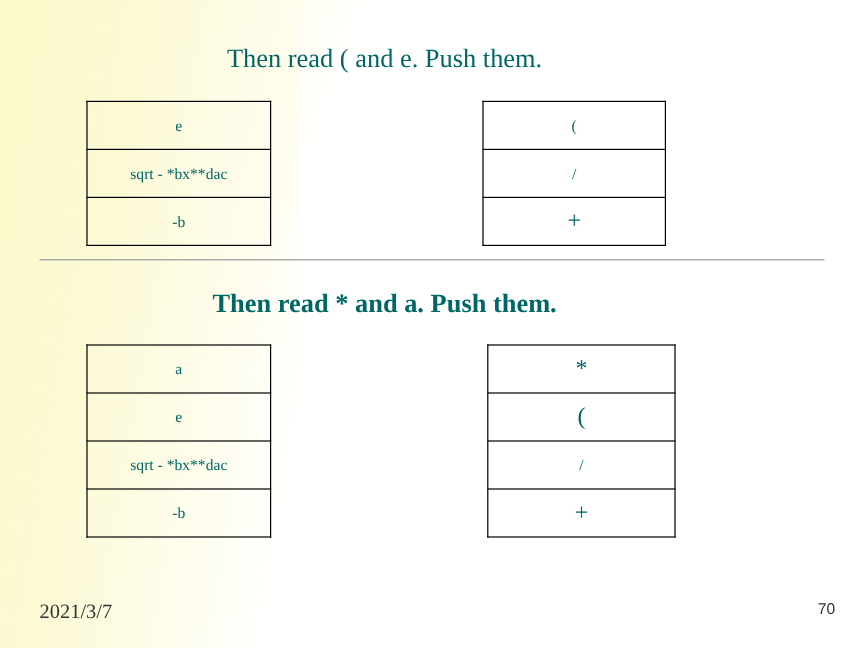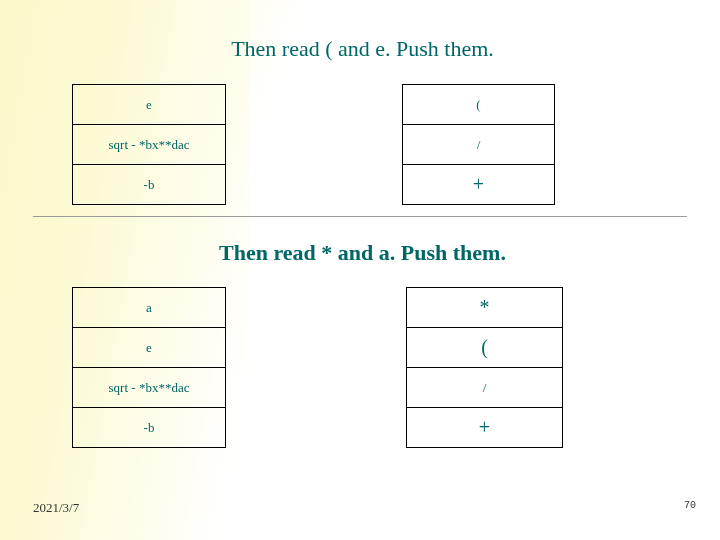--- a/index.html
+++ b/index.html
@@ -28,21 +28,20 @@
     background: linear-gradient(100deg, #fbf8c9 0%, #fcfad4 35%, #fefce8 62%, rgba(255,255,255,0) 92%);
     pointer-events: none;
   }
   .title {
     position: absolute;
     width: 641px;
     text-align: center;
     color: #006666;
     font-size: 22px;
     font-family: "Liberation Serif", serif;
-    margin-left: 42px;
   }
   #title-1 { top: 36px; }
   #title-2 { top: 240px; font-weight: bold; }
 
   .stack-table {
     position: absolute;
     border-collapse: collapse;
     table-layout: fixed;
   }
   .stack-table td {
@@ -74,31 +73,31 @@
   
   #table-3 { left: 72px; top: 287px; }
   #table-3 .col-left { width: 150px; }
   #table-4 { left: 406px; top: 287px; }
   #table-4 .col-right { width: 153px; }
 
   #date-text {
     position: absolute;
     left: 33px;
     top: 500px;
-    font-size: 13px;
+    font-size: 17px;
     color: #333333;
     font-family: "Liberation Serif", serif;
   }
   #page-number {
     position: absolute;
     right: 24px;
     top: 500px;
-    font-size: 10px;
+    font-size: 13px;
     color: #333333;
-    font-family: Liberation Mono, monospace;
+    font-family: Liberation Sans, sans-serif;
   }
 </style>
 </head>
 <body>
 
 <div id="slide">
 
   <div id="bg-wedge"></div>
 
   <div class="title" id="title-1">Then read ( and e. Push them.</div>

